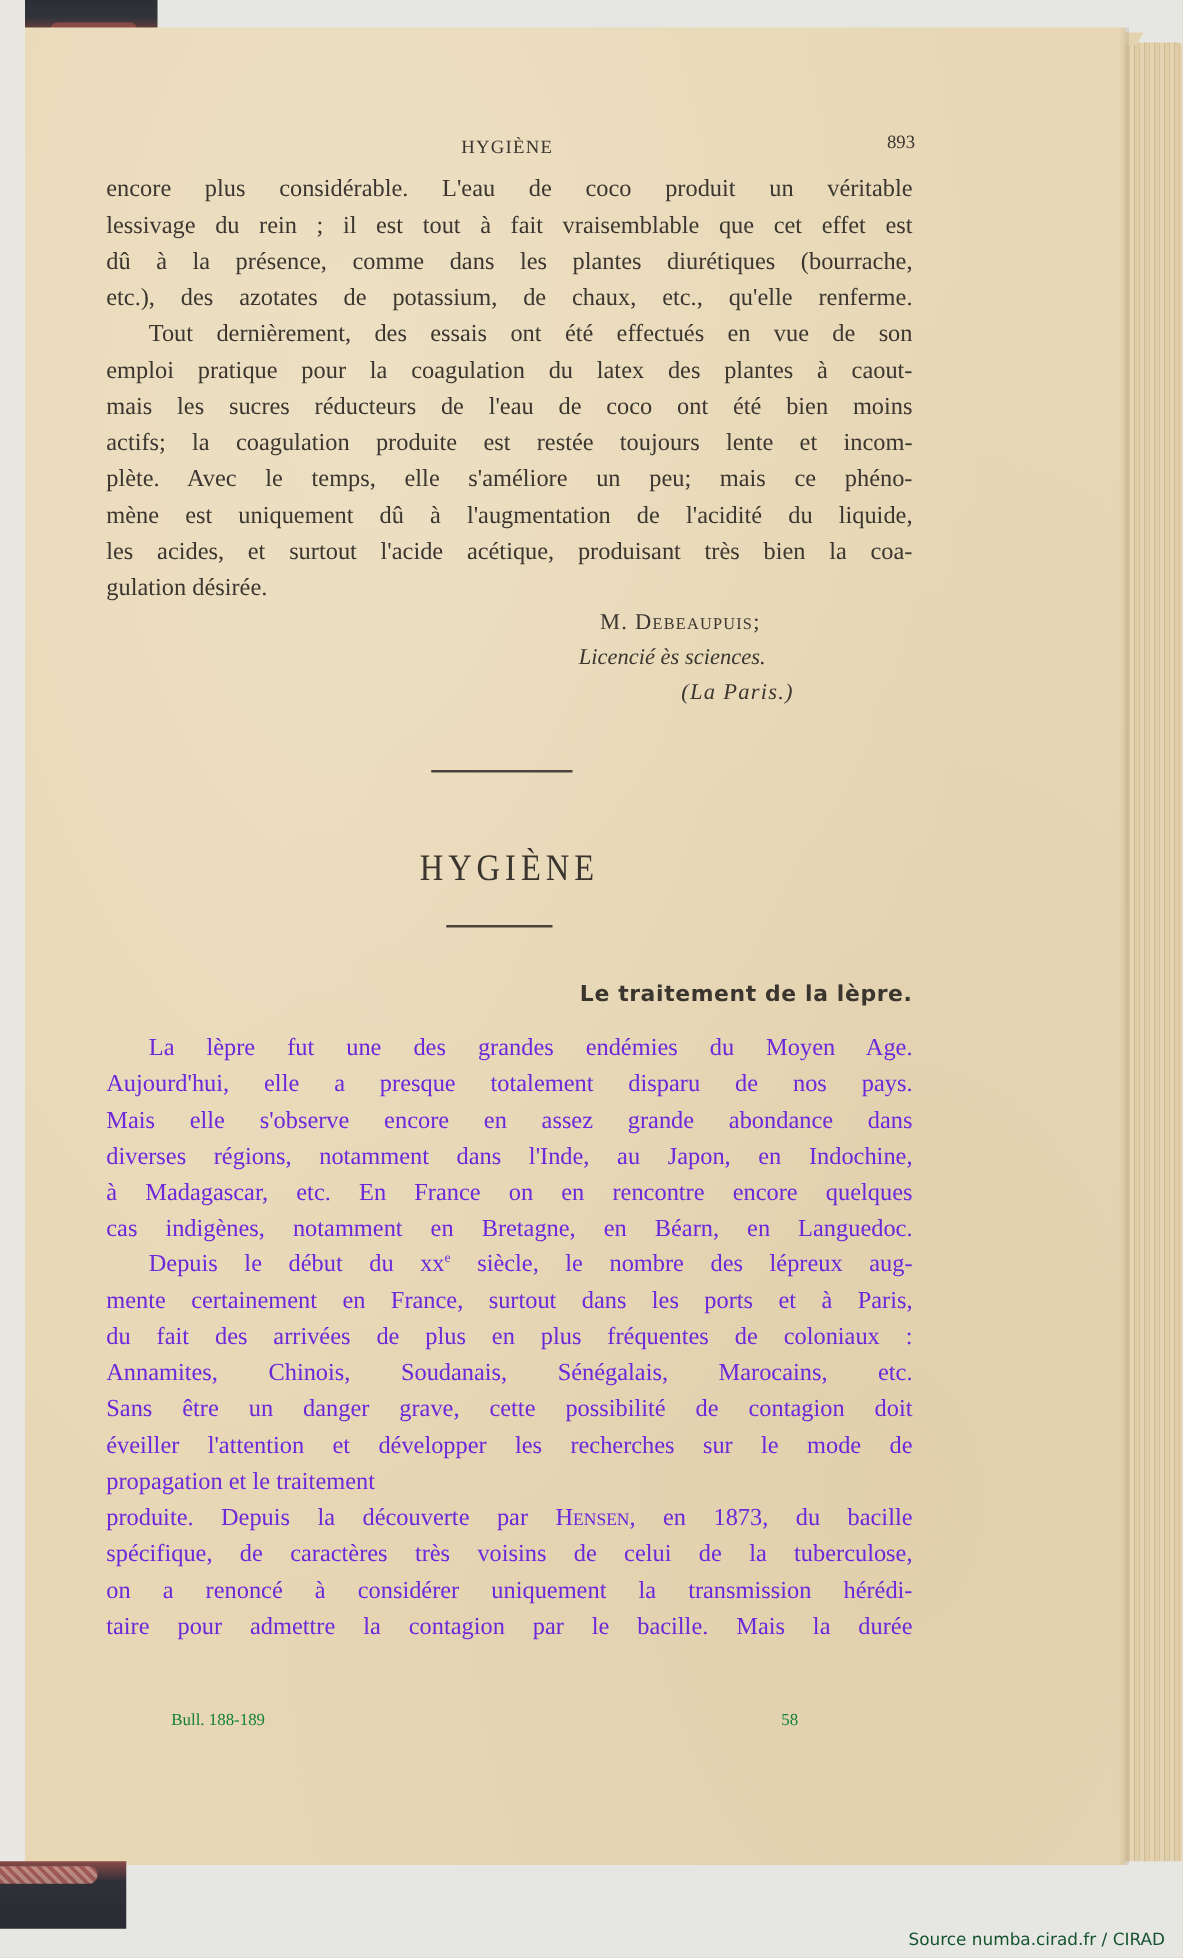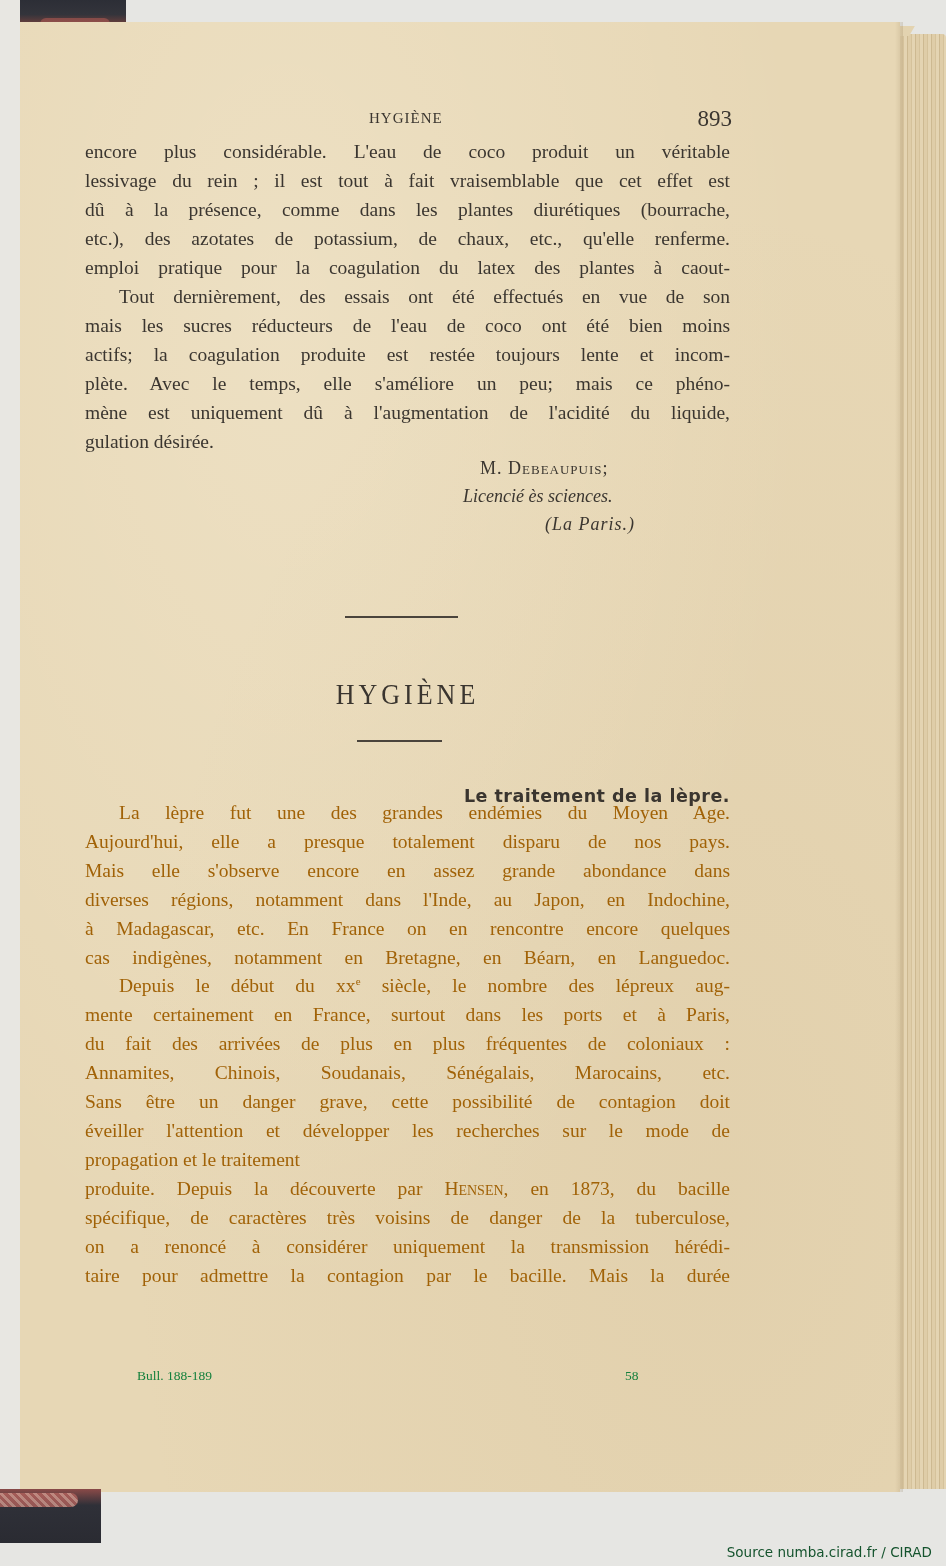--- a/index.html
+++ b/index.html
@@ -98,21 +98,21 @@
       font-size: 15px;
       letter-spacing: 1px;
     }
     .running-head .rh-title {
       position: absolute;
       left: 284px; top: 4px;
     }
     .running-head .rh-page {
       position: absolute;
       right: -2px; top: 0px;
-      font-size: 23px;
+      font-size: 15px;
       letter-spacing: 0;
     }
     .para {
       margin: 0;
       font-size: 19.5px;
       line-height: 29px;
       text-align: justify;
       text-align-last: justify;
     }
     .para .ln {
@@ -168,23 +168,23 @@
       width: 645px;
       text-align: right;
       font-family: "DejaVu Sans", "Liberation Sans", sans-serif;
       font-weight: bold;
       font-size: 17.5px;
       letter-spacing: .5px;
       color: #3a352f;
     }
     .body2 {
       position: absolute;
-      left: 85px; top: 799px;
-      width: 645px;
-      color: #a16207;
+      left: 85px; top: 825px;
+      width: 645px;
+      color: #6d28d9;
     }
     .body2 .para { line-height: 28.9px; }
     .sup { font-size: 11px; vertical-align: super; line-height: 0; }
     .sc { font-variant: small-caps; }
 
     .footer {
       position: absolute;
       left: 85px; top: 1368px;
       width: 645px;
       height: 20px;
@@ -218,26 +218,27 @@
     <span class="rh-page">893</span>
   </div>
 
   <p class="para" style="margin-top:3px;">
     <span class="ln">encore plus considérable. L'eau de coco produit un véritable</span>
     <span class="ln">lessivage du rein ; il est tout à fait vraisemblable que cet effet est</span>
     <span class="ln">dû à la présence, comme dans les plantes diurétiques (bourrache,</span>
     <span class="ln">etc.), des azotates de potassium, de chaux, etc., qu'elle renferme.</span>
   </p>
   <p class="para">
+    <span class="ln indent">Tout dernièrement, des essais ont été effectués en vue de son</span>
     <span class="ln">emploi pratique pour la coagulation du latex des plantes à caout-</span>
-    <span class="ln indent">Tout dernièrement, des essais ont été effectués en vue de son</span>
     <span class="ln">mais les sucres réducteurs de l'eau de coco ont été bien moins</span>
     <span class="ln">actifs; la coagulation produite est restée toujours lente et incom-</span>
     <span class="ln">plète. Avec le temps, elle s'améliore un peu; mais ce phéno-</span>
     <span class="ln">mène est uniquement dû à l'augmentation de l'acidité du liquide,</span>
+    <span class="ln">les acides, et surtout l'acide acétique, produisant très bien la coa-</span>
     <span class="ln last">gulation désirée.</span>
   </p>
 
   <div class="signature">
     <span class="sig-name"><span>M. </span><span class="sc">Debeaupuis</span><span>;</span></span>
     <span class="sig-title">Licencié ès sciences.</span>
     <span class="sig-source">(La Paris.)</span>
   </div>
 </div>
 
@@ -262,21 +263,21 @@
     <span class="ln indent"><span>Depuis le début du xx</span><span class="sup">e</span><span> siècle, le nombre des lépreux aug-</span></span>
     <span class="ln">mente certainement en France, surtout dans les ports et à Paris,</span>
     <span class="ln">du fait des arrivées de plus en plus fréquentes de coloniaux :</span>
     <span class="ln">Annamites, Chinois, Soudanais, Sénégalais, Marocains, etc.</span>
     <span class="ln">Sans être un danger grave, cette possibilité de contagion doit</span>
     <span class="ln">éveiller l'attention et développer les recherches sur le mode de</span>
     <span class="ln last">propagation et le traitement</span>
   </p>
   <p class="para">
     <span class="ln"><span>produite. Depuis la découverte par </span><span class="sc">Hensen</span><span>, en 1873, du bacille</span></span>
-    <span class="ln">spécifique, de caractères très voisins de danger de la tuberculose,</span>
+    <span class="ln">spécifique, de caractères très voisins de celui de la tuberculose,</span>
     <span class="ln">on a renoncé à considérer uniquement la transmission hérédi-</span>
     <span class="ln">taire pour admettre la contagion par le bacille. Mais la durée</span>
   </p>
 </div>
 
 <div class="footer">
   <span class="f-left">Bull. 188-189</span>
   <span class="f-right">58</span>
 </div>
 

